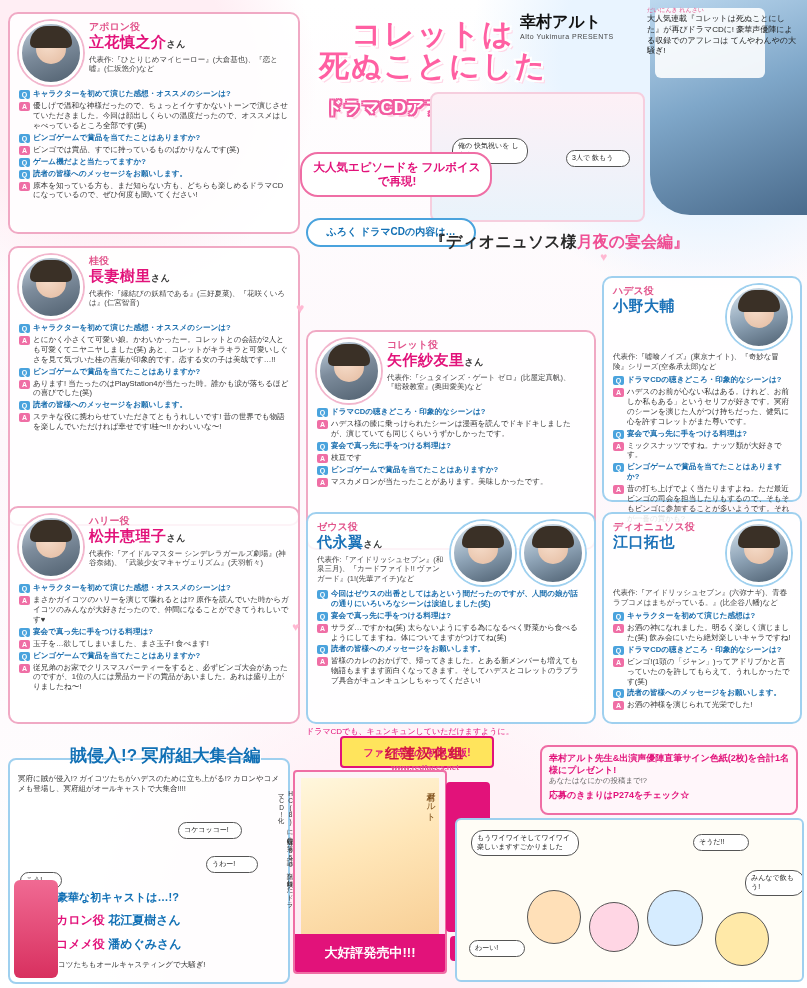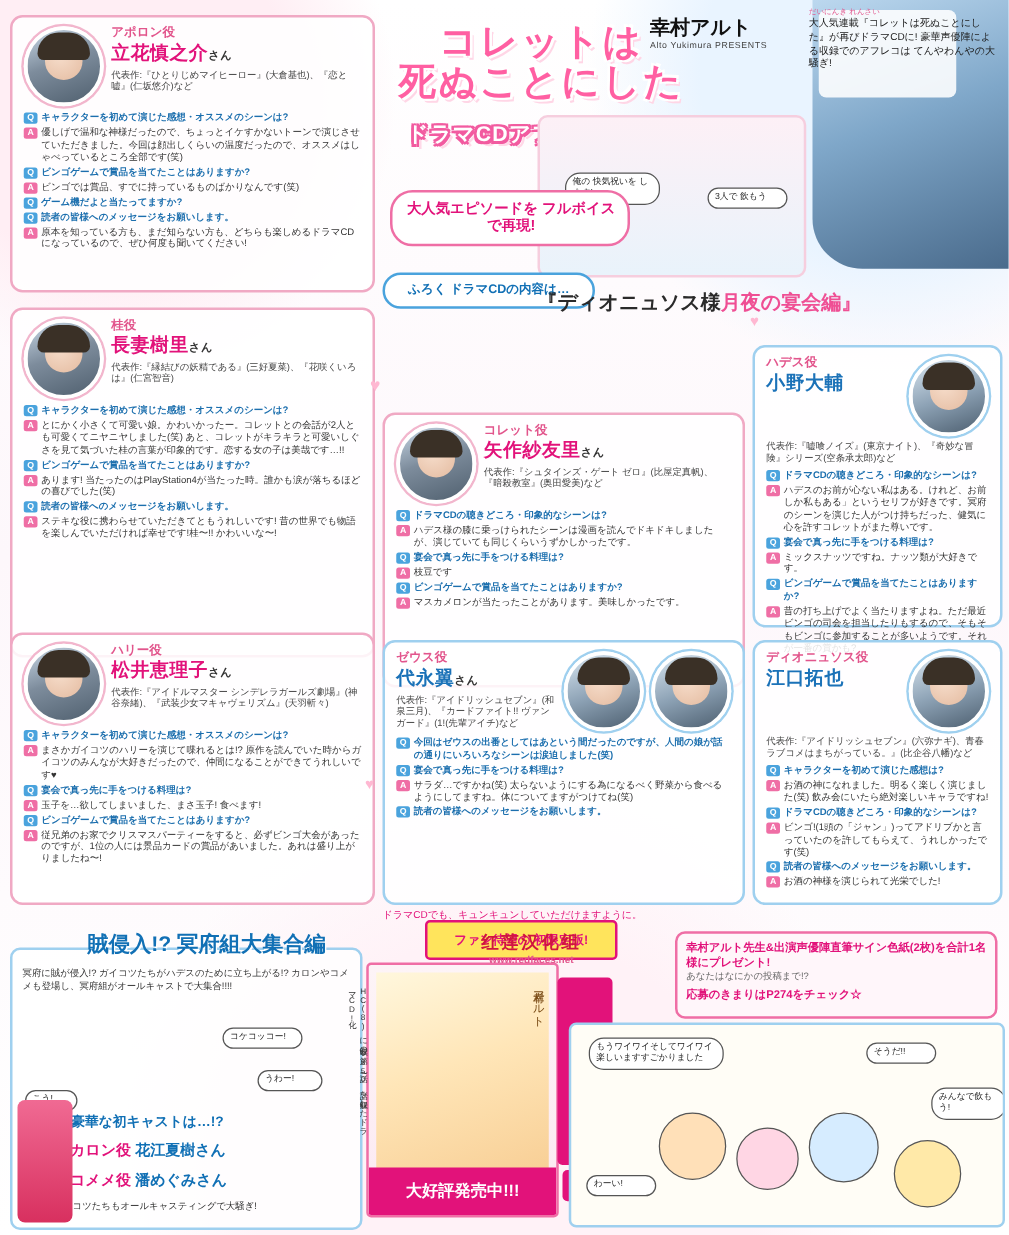--- a/index.html
+++ b/index.html
@@ -196,21 +196,21 @@
     <div>大人気連載『コレットは死ぬことにした』が再びドラマCDに! 豪華声優陣による収録でのアフレコは てんやわんやの大騒ぎ!</div>
   </div>
 
   <div class="blk" style="left:430px;top:92px;width:215px;height:130px;background:linear-gradient(180deg,#fdf0f6,#e9f3fb);border:2px solid #f6cede;border-radius:8px;"></div>
   <div class="balloon" style="left:452px;top:138px;width:64px;">俺の
 快気祝いを
 します!</div>
   <div class="balloon" style="left:566px;top:150px;width:52px;">3人で
 飲もう</div>
 
-  <div class="banner" style="left:312px;top:152px;width:170px;padding-left:10px;">大人気エピソードを
+  <div class="banner" style="left:300px;top:152px;width:170px;padding-left:10px;">大人気エピソードを
 フルボイスで再現!</div>
   <div class="banner blue" style="left:306px;top:218px;width:150px;font-size:10px;">ふろく
 ドラマCDの内容は…</div>
 
   <div class="arc-title">
     <span>『ディオニュソス様</span><span class="pink">月夜の宴会編』</span>
   </div>
 
   <div class="blk panel" style="left:8px;top:12px;width:292px;height:222px;padding:7px 9px;">
     <div class="hdr">
@@ -383,20 +383,24 @@
           <b class="tagq">Q</b>
           <span class="t">宴会で真っ先に手をつける料理は?</span>
         </div>
       <div class="a">
           <b class="taga">A</b>
           <span class="t">サラダ…ですかね(笑) 太らないようにする為になるべく野菜から食べるようにしてますね。体についてますがつけてね(笑)</span>
         </div>
       <div class="q">
           <b class="tagq">Q</b>
           <span class="t">読者の皆様へのメッセージをお願いします。</span>
+        </div>
+      <div class="a">
+          <b class="taga">A</b>
+          <span class="t">皆様のカレのおかげで、帰ってきました。とある新メンバーも増えても物語もますます面白くなってきます。そしてハデスとコレットのラブラブ具合がキュンキュンしちゃってください!</span>
         </div>
     </div>
   </div>
 
   <div class="blk panel blue" style="left:602px;top:276px;width:200px;height:226px;padding:7px 9px;">
     <div class="hdr">
       <div style="flex:1">
         <div class="role">ハデス役</div>
         <div class="name b"><span>小野大輔</span></div>
       </div>

